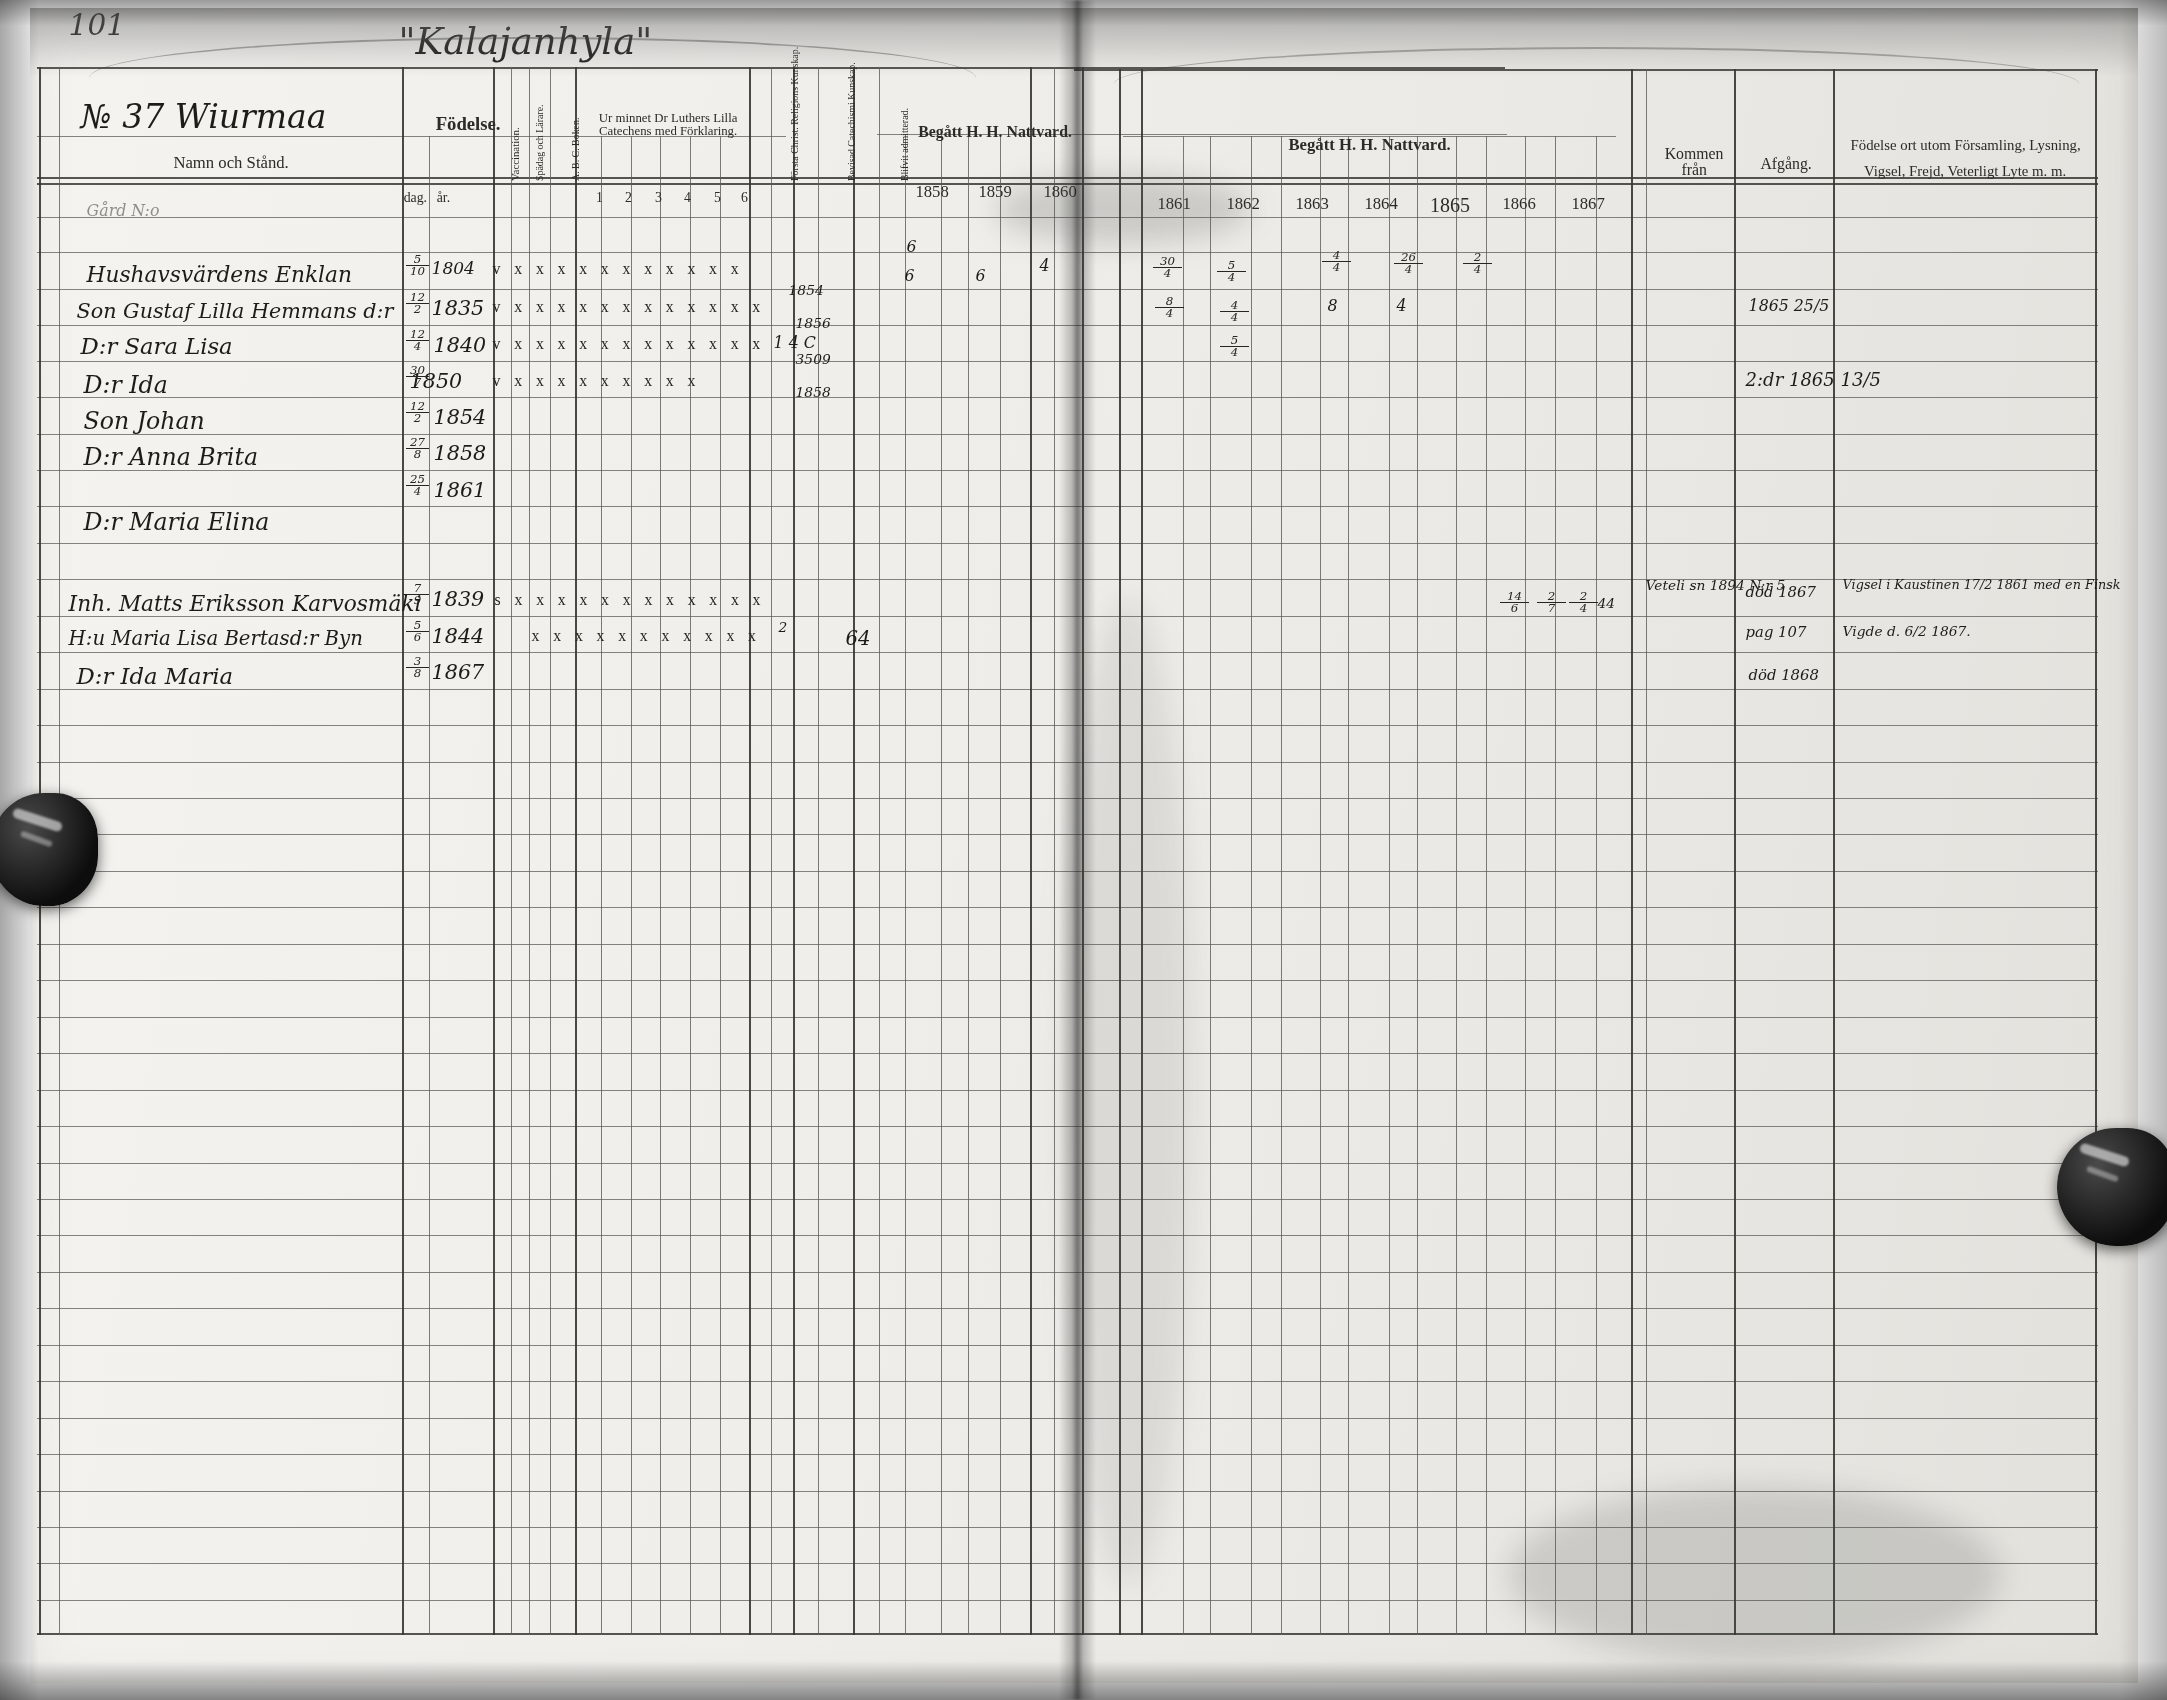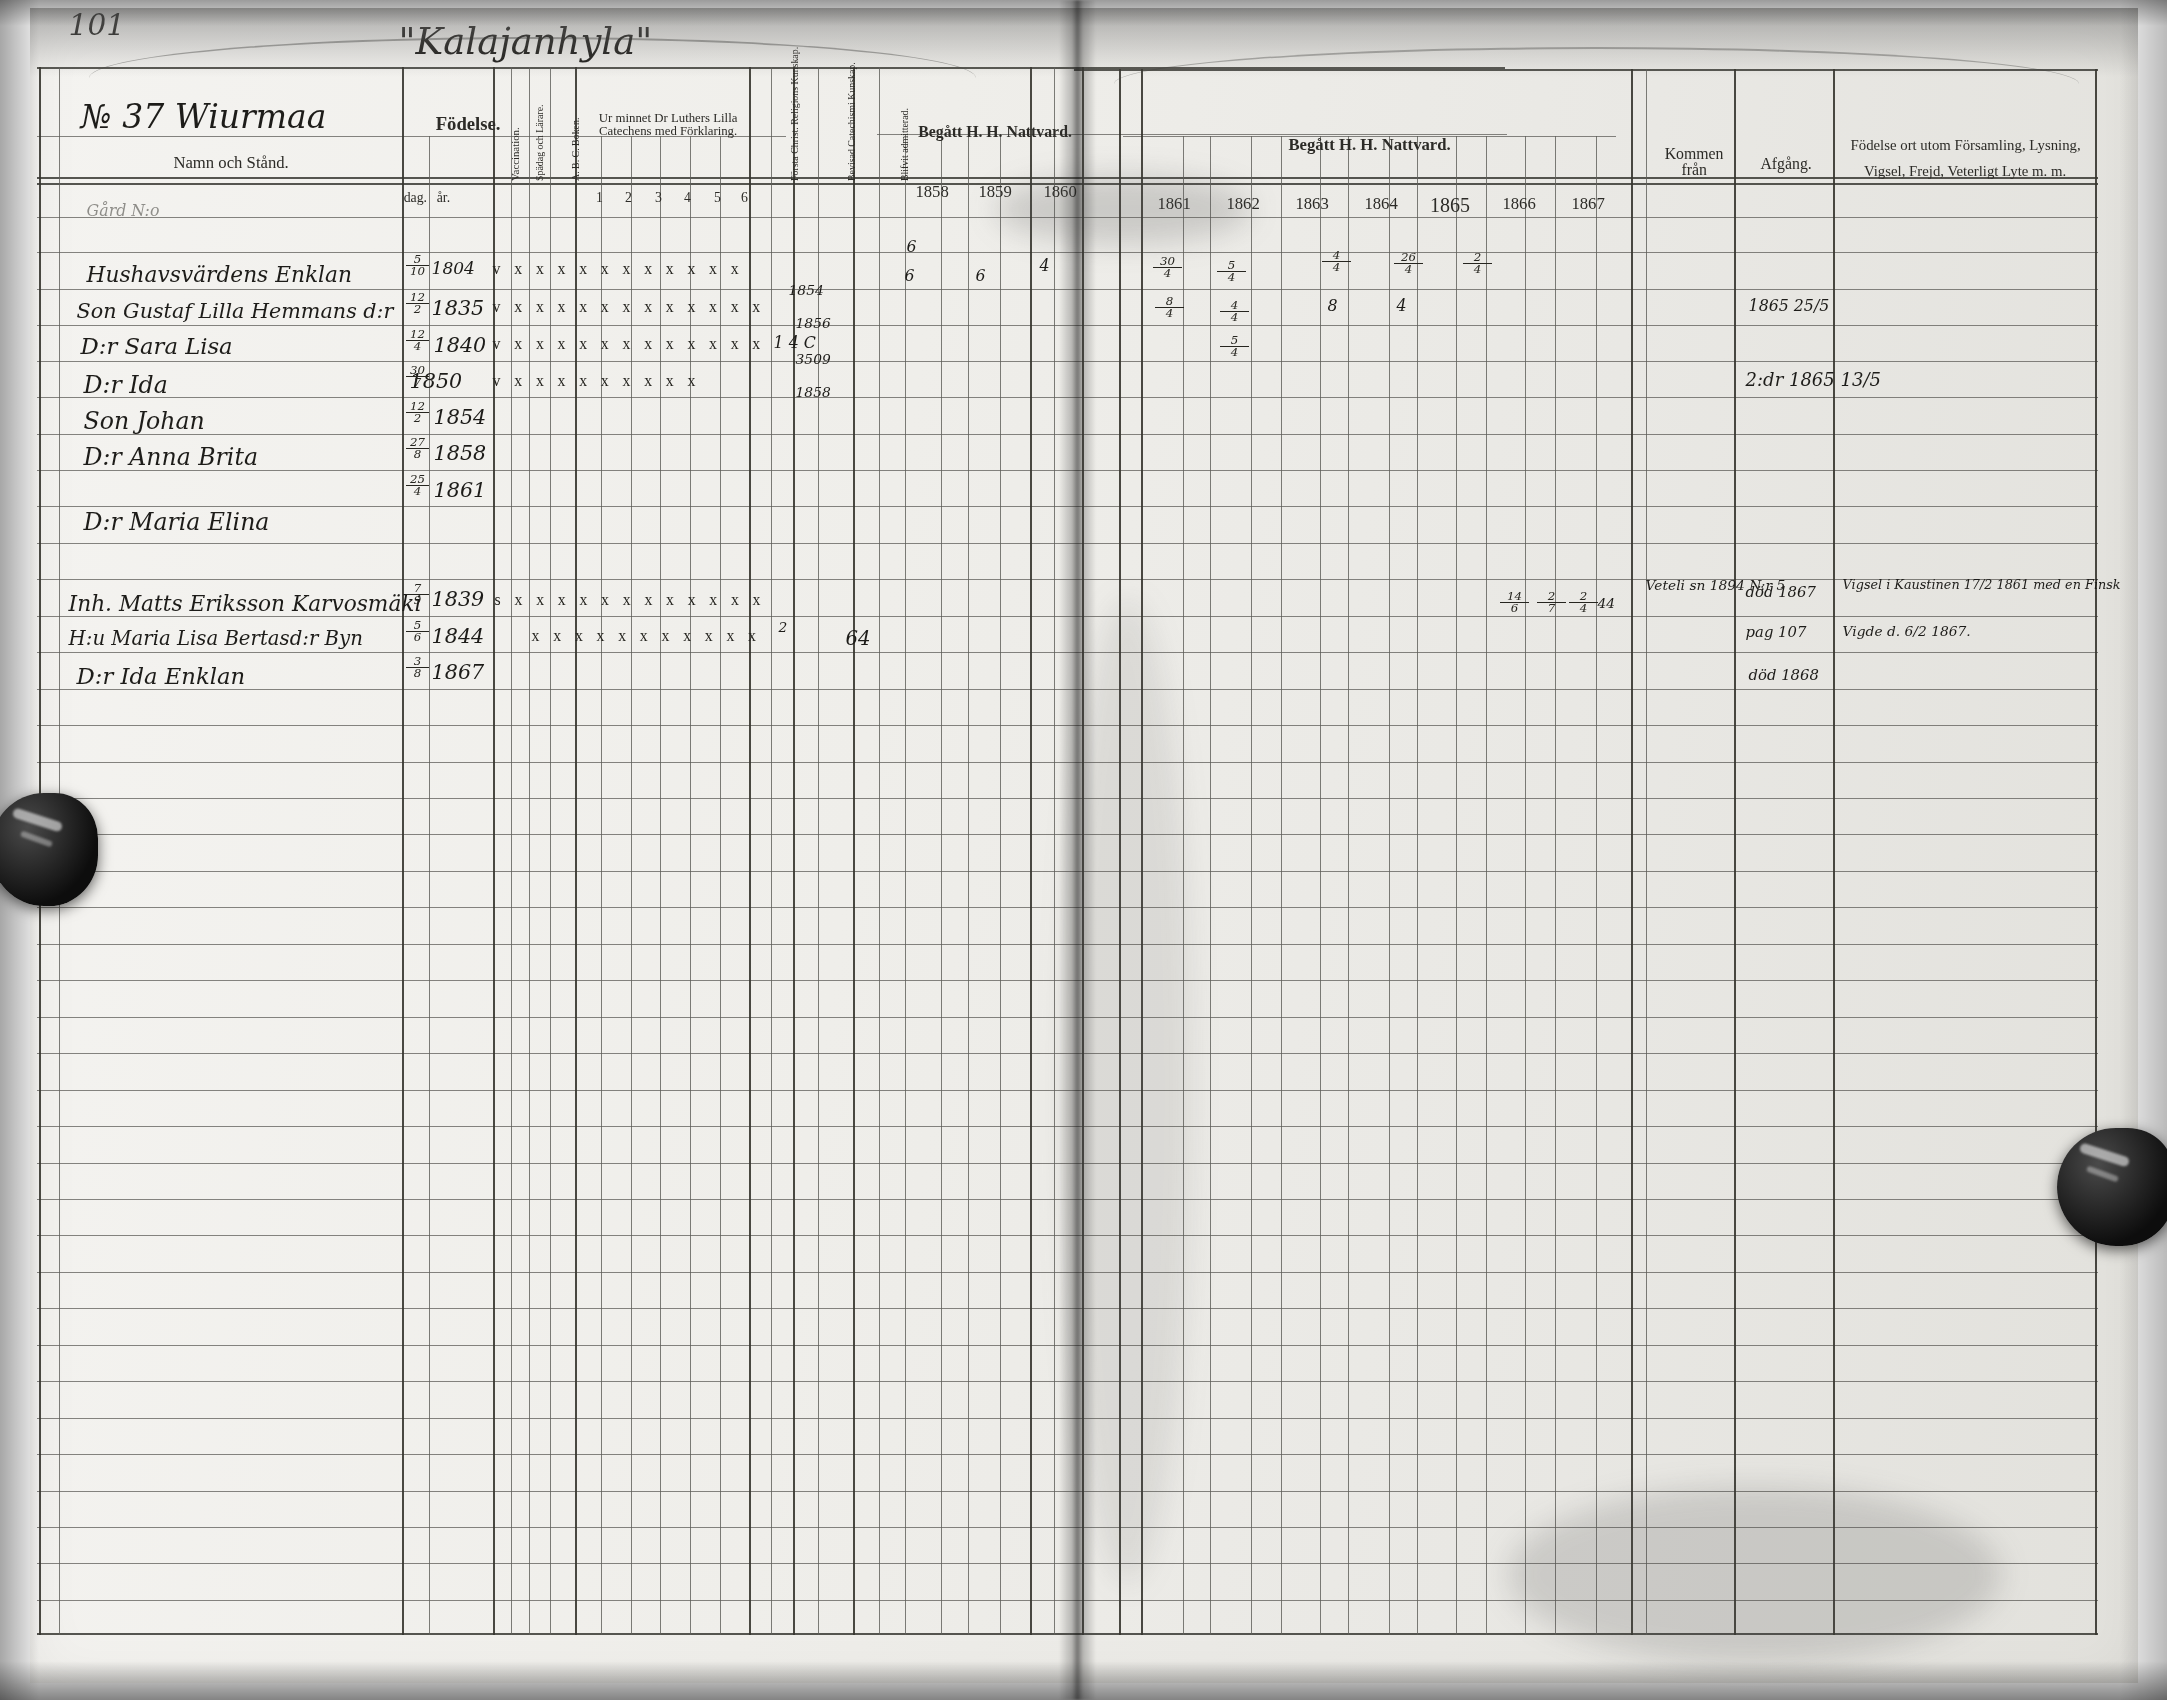--- a/index.html
+++ b/index.html
@@ -291,21 +291,21 @@
     <div class="hw" style="left:402px;top:616px;font-size:20.7px;">1844</div>
     <div class="frac" style="left:376px;top:612px;width:23.6px;">
         <i class="num">5</i>
         <i>6</i>
       </div>
     <div class="marks" style="left:502px;top:619px;">x x x x x x x x x x x</div>
     <div class="hw" style="left:816px;top:619px;font-size:19.7px;">64</div>
     <div class="hw sm" style="left:1716px;top:615px;font-size:14.8px;">pag 107</div>
     <div class="hw sm" style="left:1813px;top:615px;font-size:13.8px;">Vigde d. 6/2 1867.</div>
 
-    <div class="hw" style="left:47px;top:655px;font-size:22.7px;">D:r Ida Enklan</div>
+    <div class="hw" style="left:47px;top:655px;font-size:22.7px;">D:r Ida Maria</div>
     <div class="hw" style="left:402px;top:652px;font-size:20.7px;">1867</div>
     <div class="frac" style="left:376px;top:648px;width:23.6px;">
         <i class="num">3</i>
         <i>8</i>
       </div>
     <div class="hw sm" style="left:1719px;top:658px;font-size:14.8px;">död 1868</div>
 
     <div class="frac" style="left:1123px;top:248px;width:29.6px;">
         <i class="num">30</i>
         <i>4</i>

